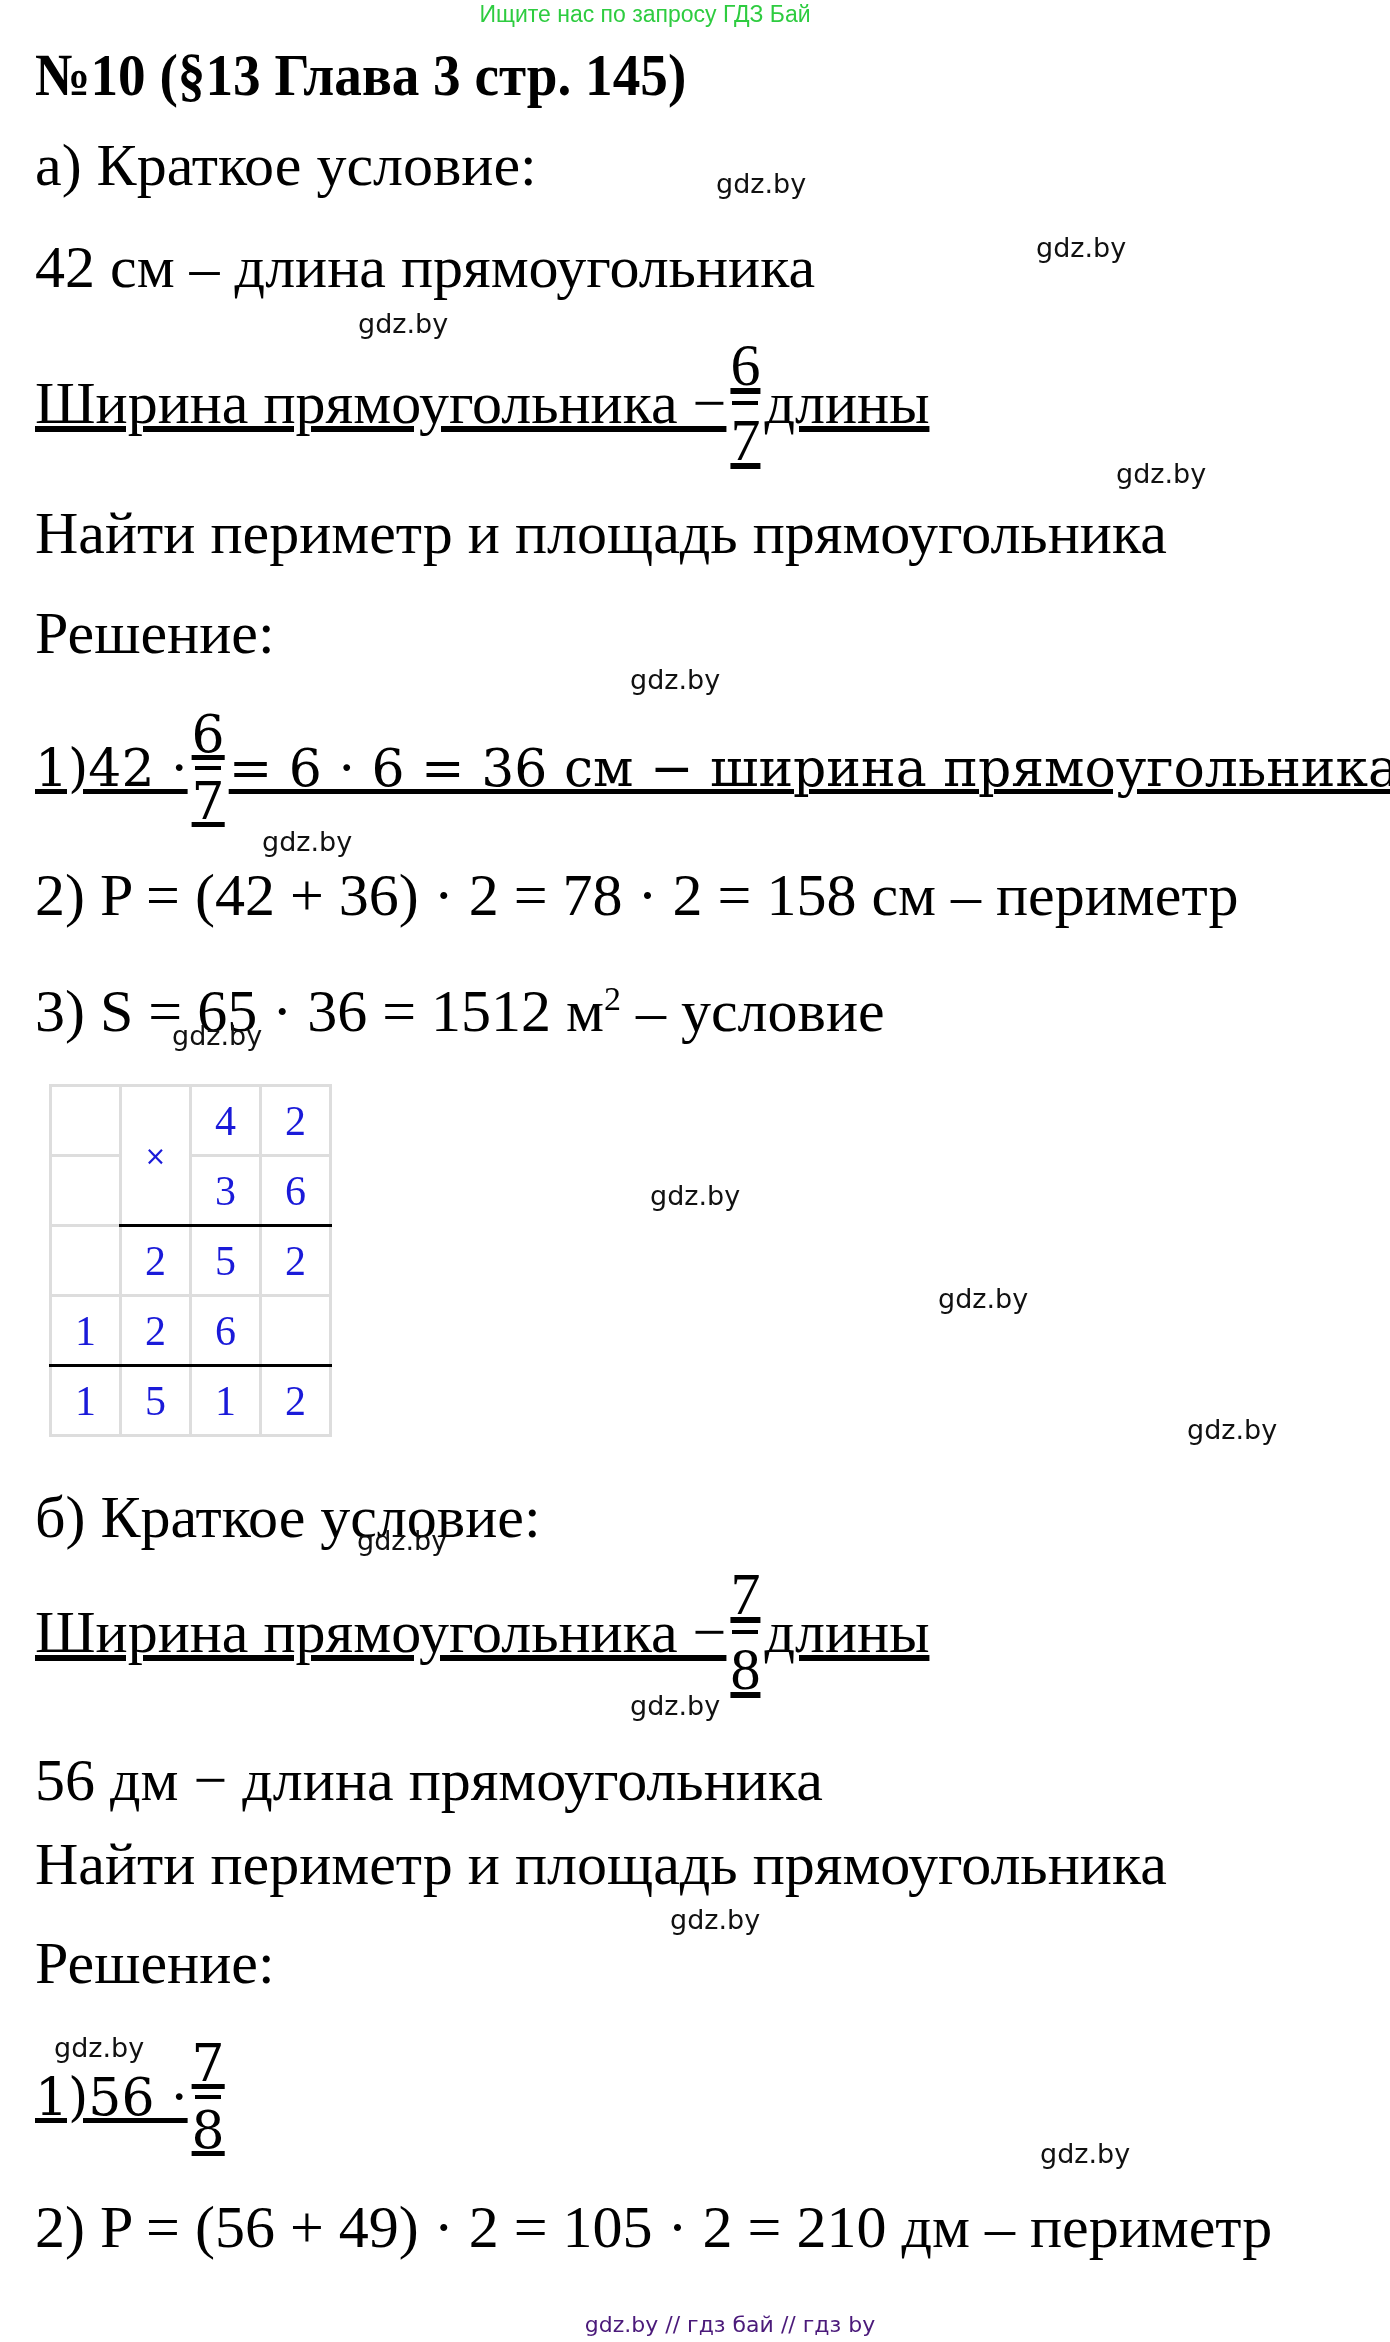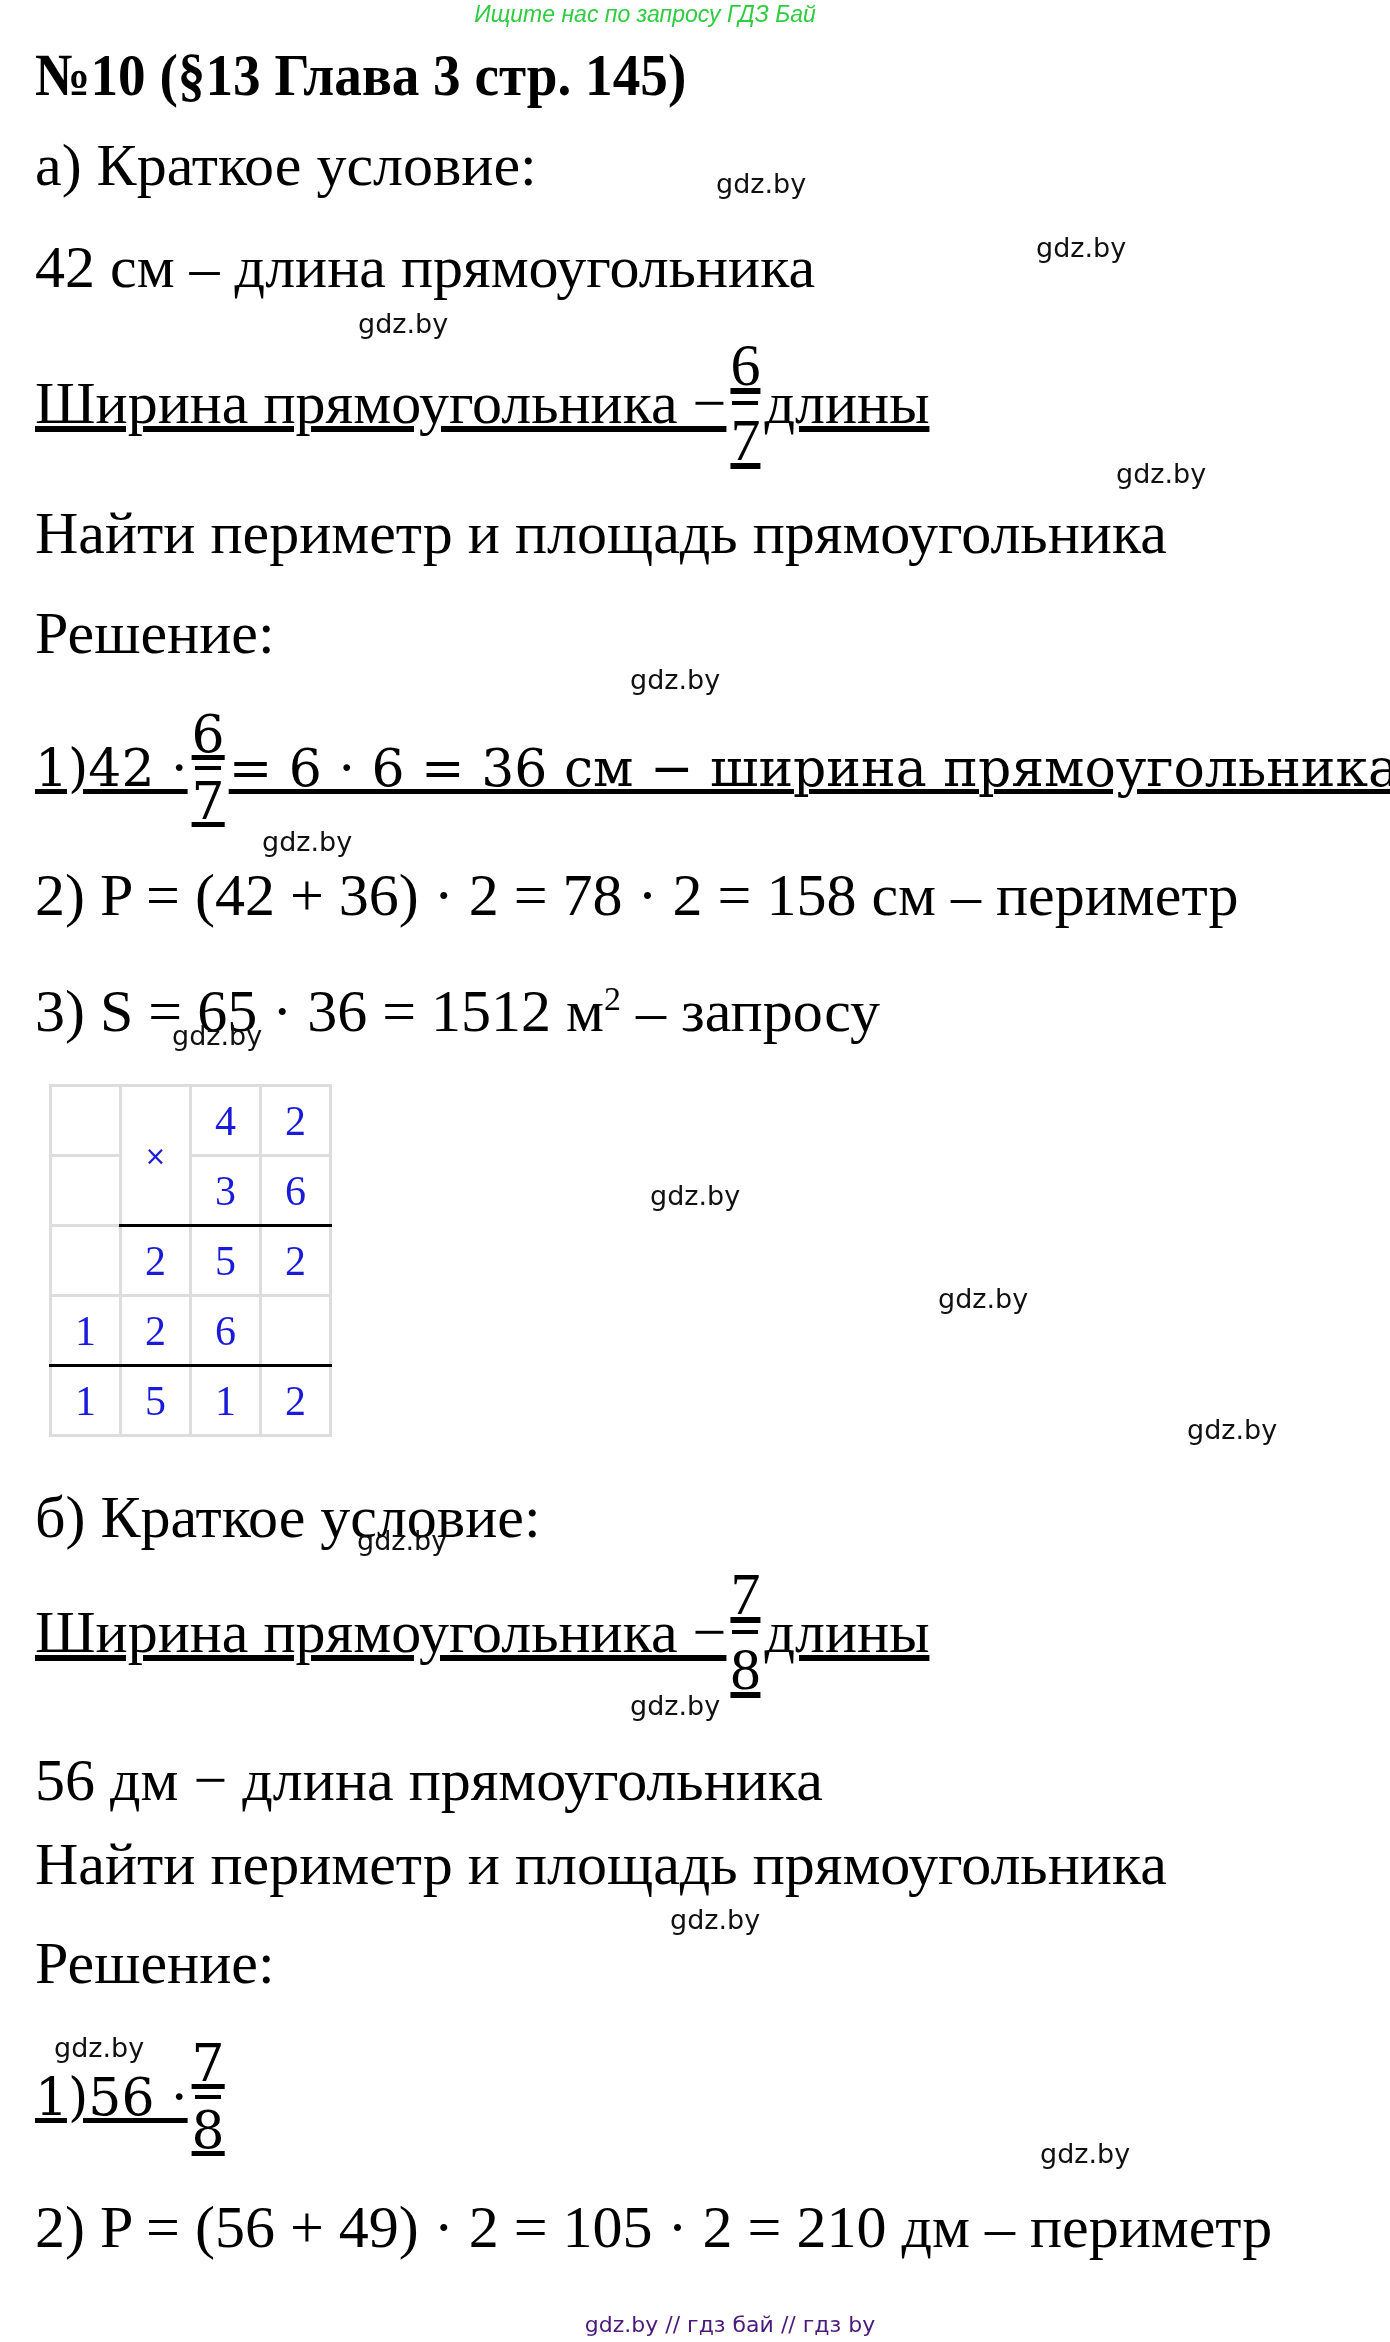--- a/index.html
+++ b/index.html
@@ -1,18 +1,18 @@
 <!DOCTYPE html>
 <html><head>
   <meta charset="utf-8">
   <style>
     html, body { margin: 0; padding: 0; background: #ffffff; }
     body { width: 1390px; height: 2342px; position: relative; overflow: hidden; color: #000; }
     .abs { position: absolute; white-space: nowrap; }
-    .banner { top: 0; left: 0; width: 1290px; text-align: center; font-family: "Liberation Sans", sans-serif; font-size: 23px; line-height: 28px; color: #2ecc40; font-style: italic; }
+    .banner { top: 0; left: 0; width: 1290px; text-align: center; font-family: "Liberation Sans", sans-serif; font-size: 23px; line-height: 28px; color: #2ecc40; }
     .footer { top: 2310px; left: 0; width: 1390px; text-align: center; font-family: "DejaVu Sans", sans-serif; font-size: 22px; line-height: 30px; color: #4b1a7a; margin-left: 35px; }
     .title { left: 35px; top: 40px; font-family: "Liberation Serif", serif; font-weight: bold; font-size: 60px; line-height: 70px; transform: scaleX(0.92); transform-origin: left; }
     .serif { font-family: "Liberation Serif", serif; font-size: 60px; line-height: 66px; left: 35px; }
     .math { font-family: "DejaVu Serif", serif; font-size: 52px; line-height: 60px; left: 35px; }
     .wm { font-family: "DejaVu Sans", sans-serif; font-size: 27px; line-height: 32px; color: #111; }
     .frac { display: inline-flex; flex-direction: column; align-items: center; vertical-align: middle; margin: 0 4px; }
     .frac .num, .frac .den { display: block; line-height: 1.05; }
     .frac .bar { display: block; width: 26px; height: 4px; background: #000; margin: 4px 0; }
     .mline { display: flex; align-items: center; text-decoration: underline; }
     .mline .seg { display: inline-block; }
@@ -51,21 +51,21 @@
     <span class="num">6</span>
     <span class="bar"></span>
     <span class="den">7</span>
   </span>
   <span class="seg">= 6 · 6 = 36 см − ширина прямоугольника</span>
 </div>
 
 <div class="abs serif" style="top:862px;">2) P = (42 + 36) · 2 = 78 · 2 = 158 см – периметр</div>
 
 <div class="abs serif" style="top:966px;">
-  <span>3) S = 65 · 36 = 1512 м</span><sup style="font-size:34px;">2</sup><span> – запросу</span>
+  <span>3) S = 65 · 36 = 1512 м</span><sup style="font-size:34px;">2</sup><span> – условие</span>
 </div>
 
 <table class="grid">
   <tbody>
       <tr>
     <td></td>
     <td class="x" rowspan="2" style="border-bottom:3px solid #000;">×</td>
     <td>4</td>
     <td>2</td>
   </tr>

